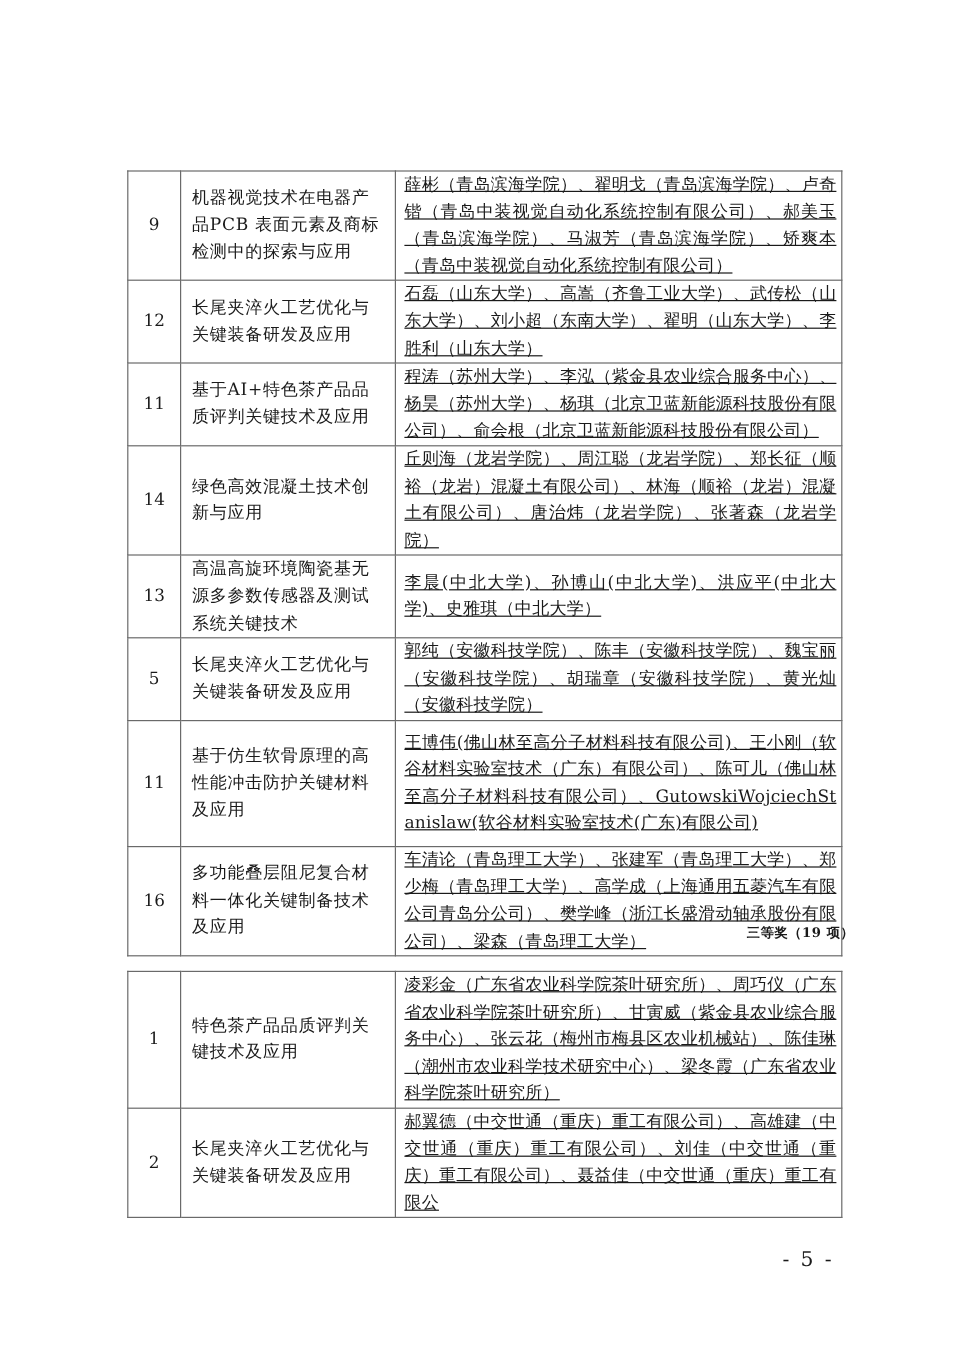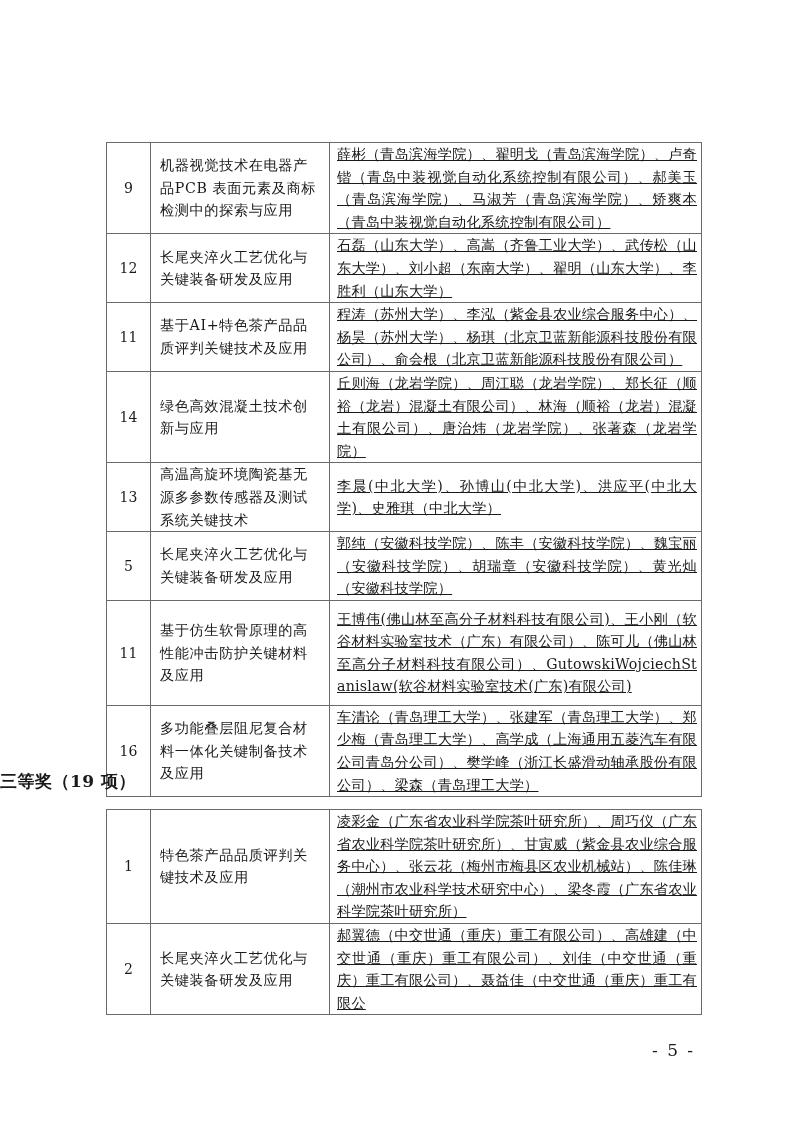--- a/index.html
+++ b/index.html
@@ -48,22 +48,22 @@
     letter-spacing: 0.2px;
     text-decoration: underline;
   }
   #table-second-prize { top: 142px; }
   #table-third-prize { top: 809px; }
   .section-title {
     position: absolute;
     top: 770px;
     left: 0;
     width: 712px;
-    text-align: left;
-    font-size: 17px;
+    text-align: right;
+    font-size: 11px;
     font-weight: bold;
     letter-spacing: 0.5px;
   }
   .page-number {
     position: absolute;
     top: 1040px;
     left: 652px;
     font-size: 17px;
     letter-spacing: 2px;
   }

